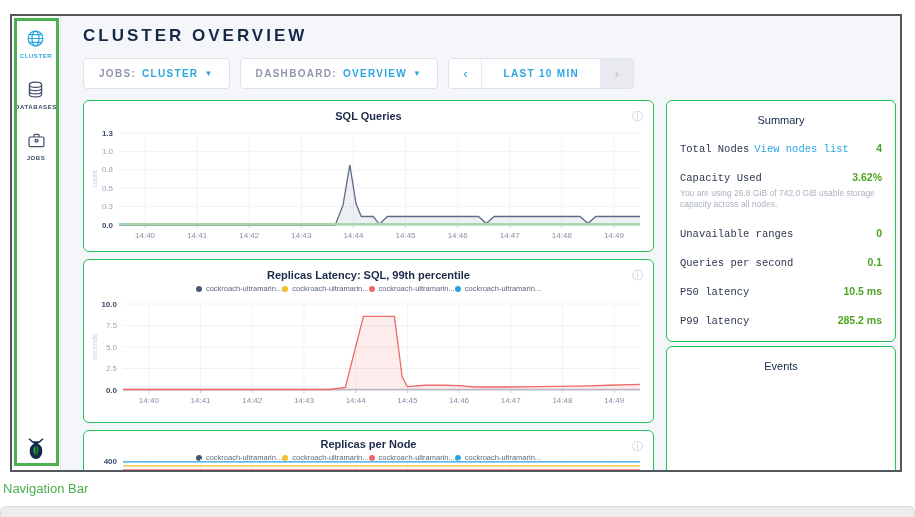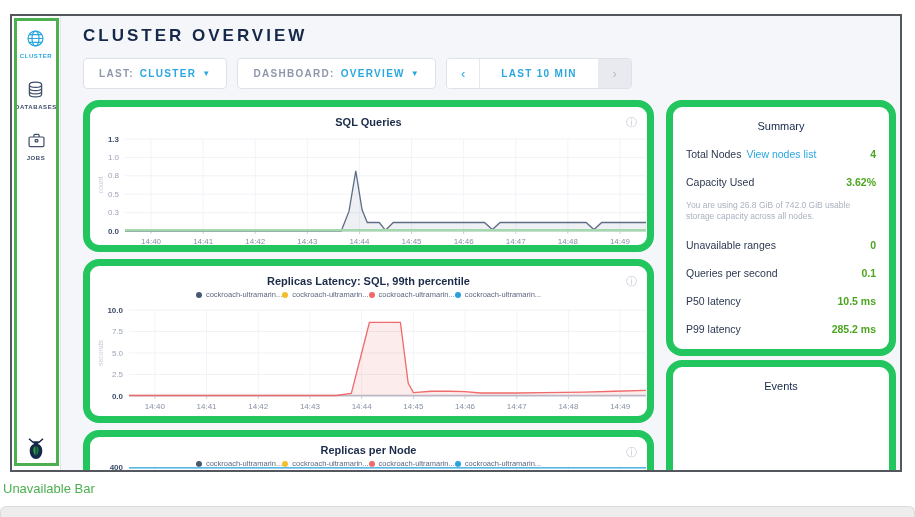--- a/index.html
+++ b/index.html
@@ -36,42 +36,42 @@
   .timesel{display:flex;background:#fff;border:1px solid #dde1ea;border-radius:4px;overflow:hidden;}
   .timesel button{border:none;background:#fff;cursor:pointer;font-family:inherit;}
   .ts-prev{width:33px;color:#2ba7e0;font-size:13px;border-right:1px solid #e6e9ef !important;}
   .ts-label{width:118px;color:#2ba7e0;font-size:10px;font-weight:700;letter-spacing:1.3px;}
   .ts-next{width:33px;background:#e8eaf0 !important;color:#b4bac6;font-size:13px;cursor:default !important;}
 
   
   .content{position:absolute;left:21px;right:4px;top:84px;bottom:-200px;display:flex;gap:12px;}
   .charts{flex:1;display:flex;flex-direction:column;}
   .rightpanel{width:230px;flex:none;}
-  .card{background:#fff;border:7px solid #22c55e;border-radius:16px;box-sizing:border-box;}
+  .card{background:#fff;border:1px solid #22c55e;border-radius:6px;box-sizing:border-box;}
 
   .chart-card{position:relative;margin-bottom:7px;}
   #chart-card-0{height:152px;} #chart-card-1{height:164px;} #chart-card-2{height:200px;}
   .card-head{position:relative;text-align:center;padding-top:9px;font-size:11px;font-weight:700;color:#1c2b4a;}
   #chart-card-2 .card-head{padding-top:7px;}
   .info-icon{position:absolute;right:10px;top:8px;color:#c2c8d4;font-size:11px;font-weight:400;cursor:pointer;}
   .legend{display:flex;justify-content:center;margin-top:3px;}
   .leg-item{display:flex;align-items:center;gap:4px;font-size:7.5px;color:#5b6780;cursor:pointer;}
   .leg-dot{width:6px;height:6px;border-radius:50%;display:inline-block;}
   .plot{position:absolute;left:5px;right:5px;}
   #plot-0{top:24px;height:122px;} #plot-1{top:36px;height:122px;} #plot-2{top:26px;height:140px;}
 
   
   .panel-title{text-align:center;padding:13px 0 8px;font-size:11px;font-weight:400;color:#152849;}
   .summary-card{padding:0 13px 6px;}
   .sum-row{padding:8px 0;font-size:10.5px;color:#2c3850;}
   .sum-line{display:flex;justify-content:space-between;align-items:baseline;}
-  .sum-label{color:#2c3850;}
+  .sum-label{color:#2c3850;font-family:Liberation Mono, monospace;}
   .sum-link{color:#2ba7e0;margin-left:5px;cursor:pointer;}
   .sum-value{font-weight:700;color:#4ca520;}
-  .sum-sub{margin-top:12px;font-size:8.5px;line-height:1.35;color:#aab1bf;}
+  .sum-sub{margin-top:4px;font-size:8.5px;line-height:1.35;color:#aab1bf;}
   .events-card{margin-top:4px;padding:0 12px 6px;min-height:170px;}
   .event-row{display:flex;justify-content:space-between;align-items:baseline;padding:10px 0;}
   .event-text{font-size:10.5px;color:#1d2a47;}
   .event-time{font-size:9.5px;color:#b9bfcb;}
 
   
   .annotation-label{position:absolute;left:3px;top:481px;font-size:13px;color:#4caf50;}
   .bottom-strip{position:absolute;left:0;right:0;bottom:0;height:11px;background:#ededed;
                 border:1px solid #dcdcdc;border-bottom:none;border-radius:6px 6px 0 0;box-sizing:border-box;}
 </style>
@@ -116,21 +116,21 @@
         </svg>
       </div>
     </nav>
     <div class="green-box"></div>
 
     <main class="main">
       <h1 class="page-title">CLUSTER OVERVIEW</h1>
 
       <div class="toolbar">
         <button class="dropdown">
-          <span class="dd-label">LAST:</span>
+          <span class="dd-label">JOBS:</span>
           <span class="dd-value">CLUSTER</span>
           <span class="caret">▼</span>
         </button>
         <button class="dropdown">
           <span class="dd-label">DASHBOARD:</span>
           <span class="dd-value">OVERVIEW</span>
           <span class="caret">▼</span>
         </button>
         <div class="timesel">
           <button class="ts-prev">‹</button>
@@ -379,15 +379,15 @@
               </div>
           </div>
           <div class="card events-card">
             <div class="panel-title">Events</div>
           </div>
         </aside>
       </div>
     </main>
   </div>
 
-  <div class="annotation-label">Unavailable Bar</div>
+  <div class="annotation-label">Navigation Bar</div>
   <div class="bottom-strip"></div>
 </div>
 
 </body></html>

